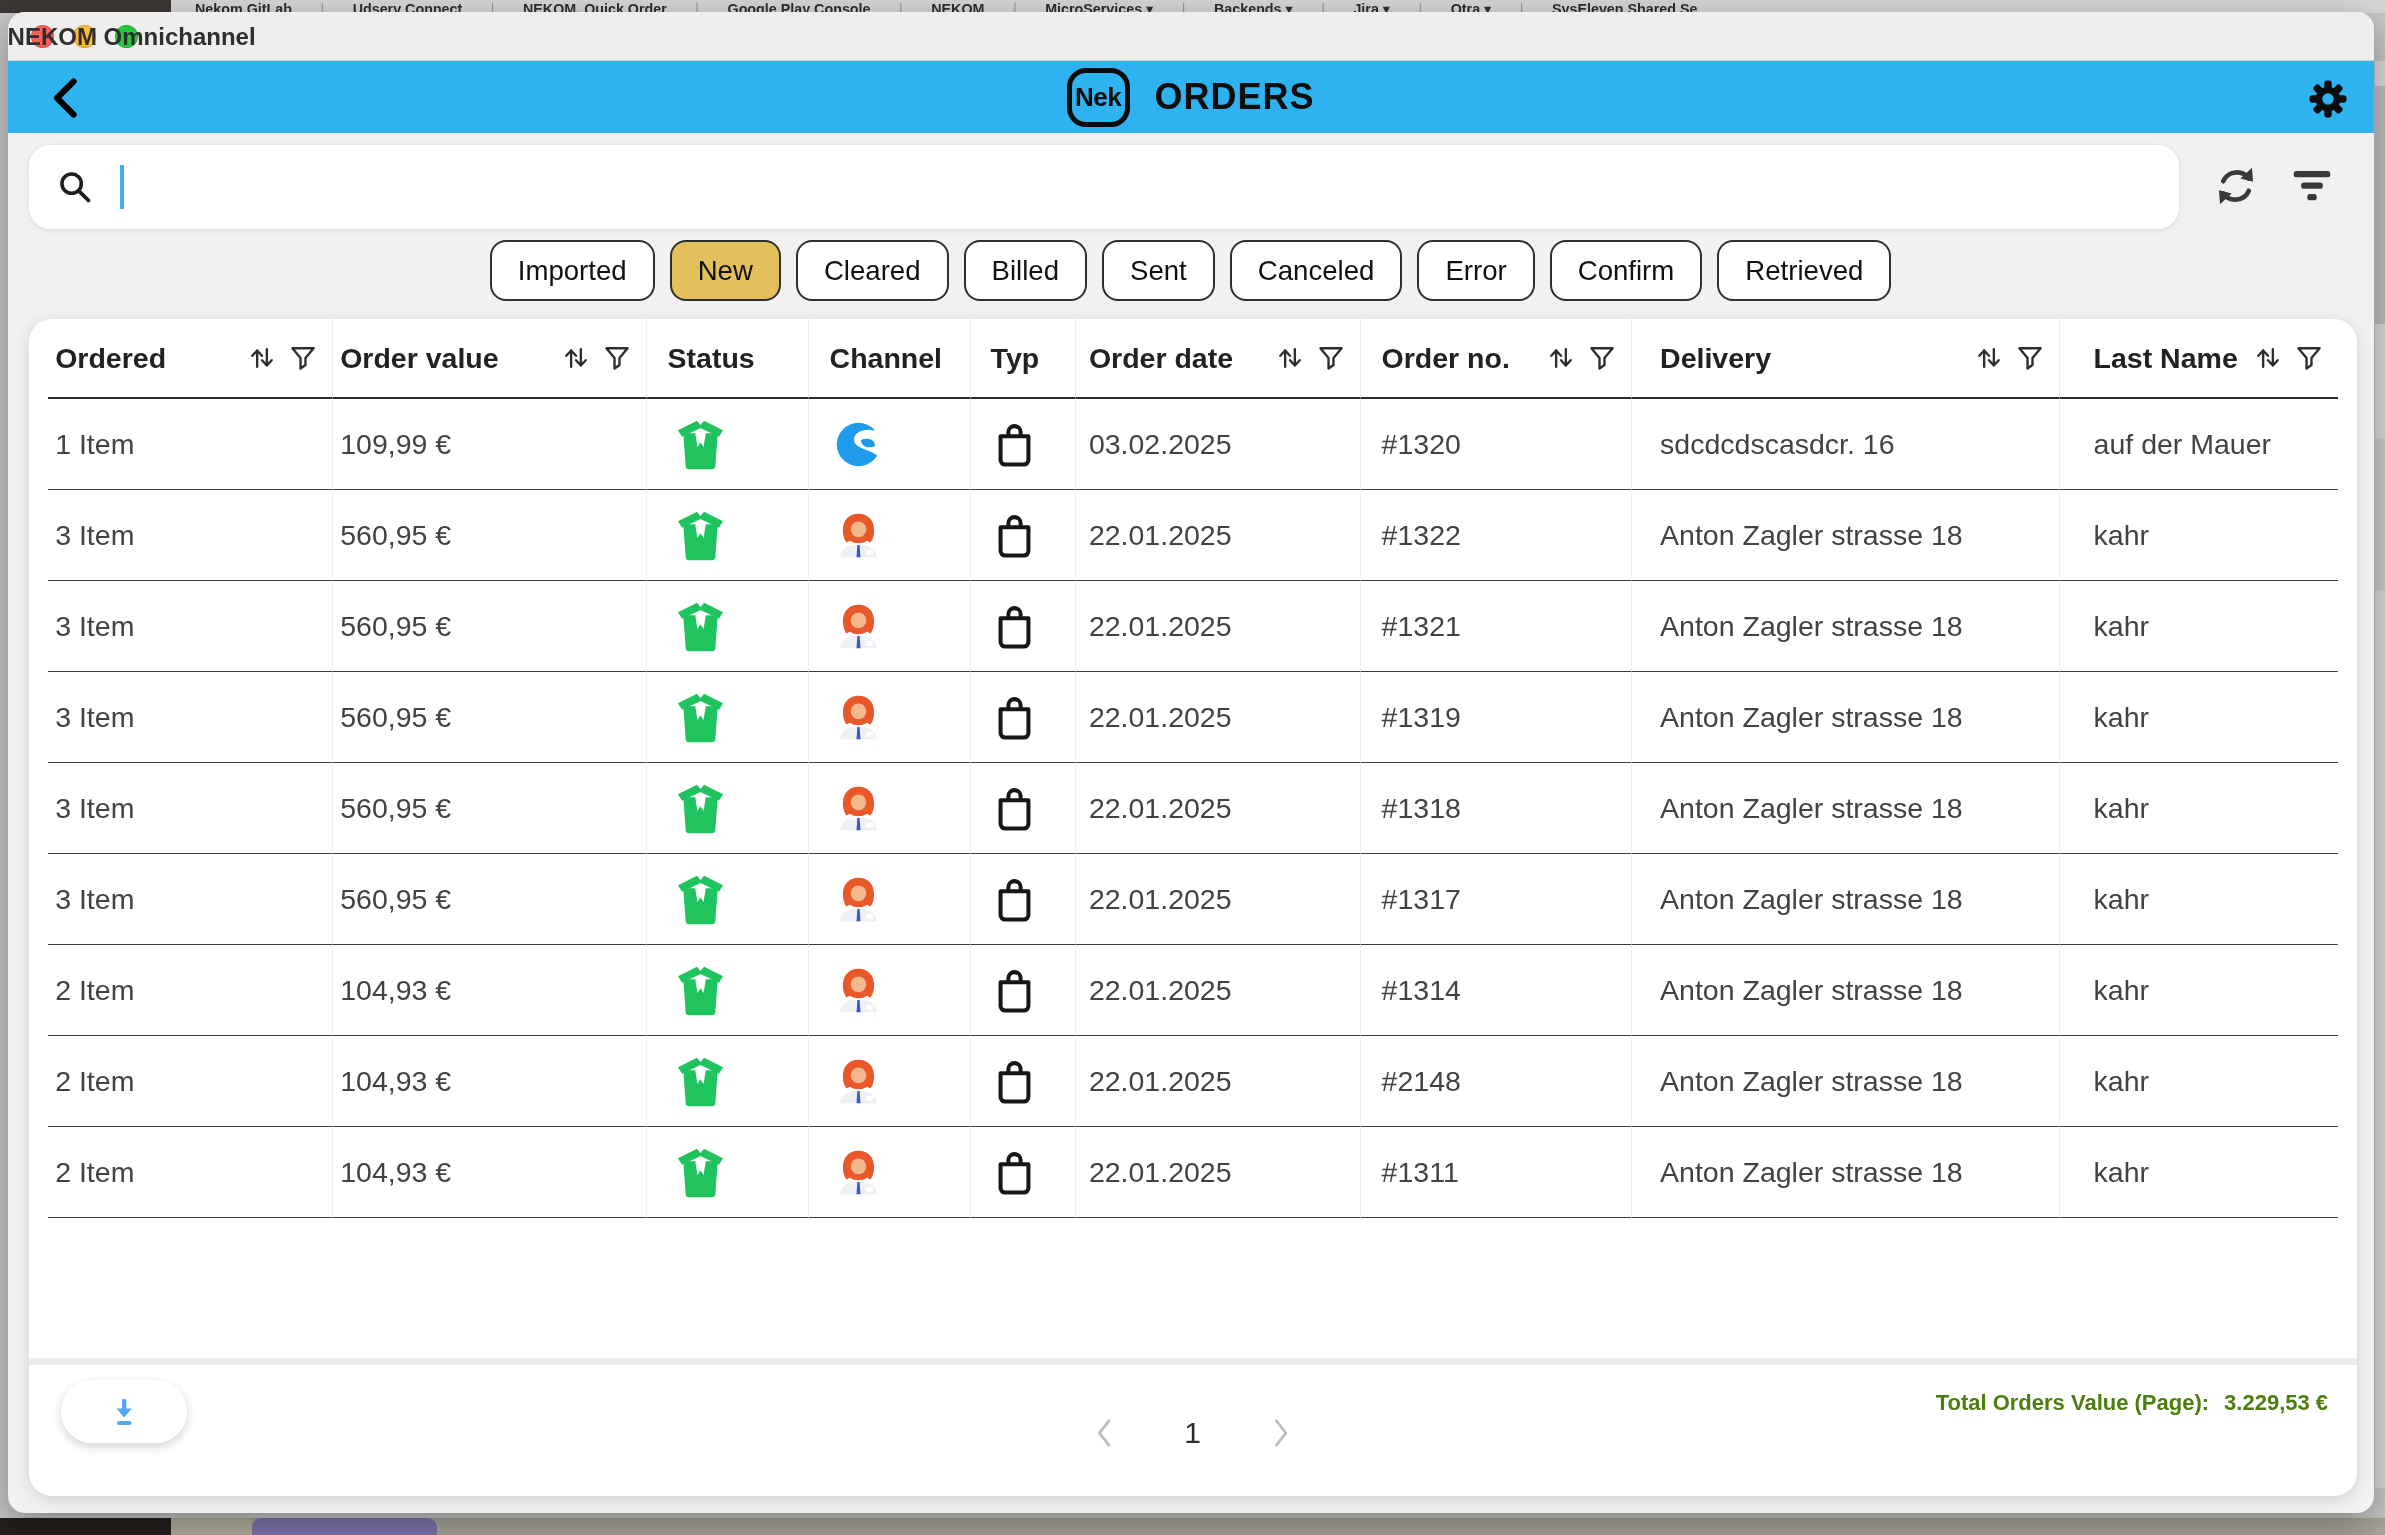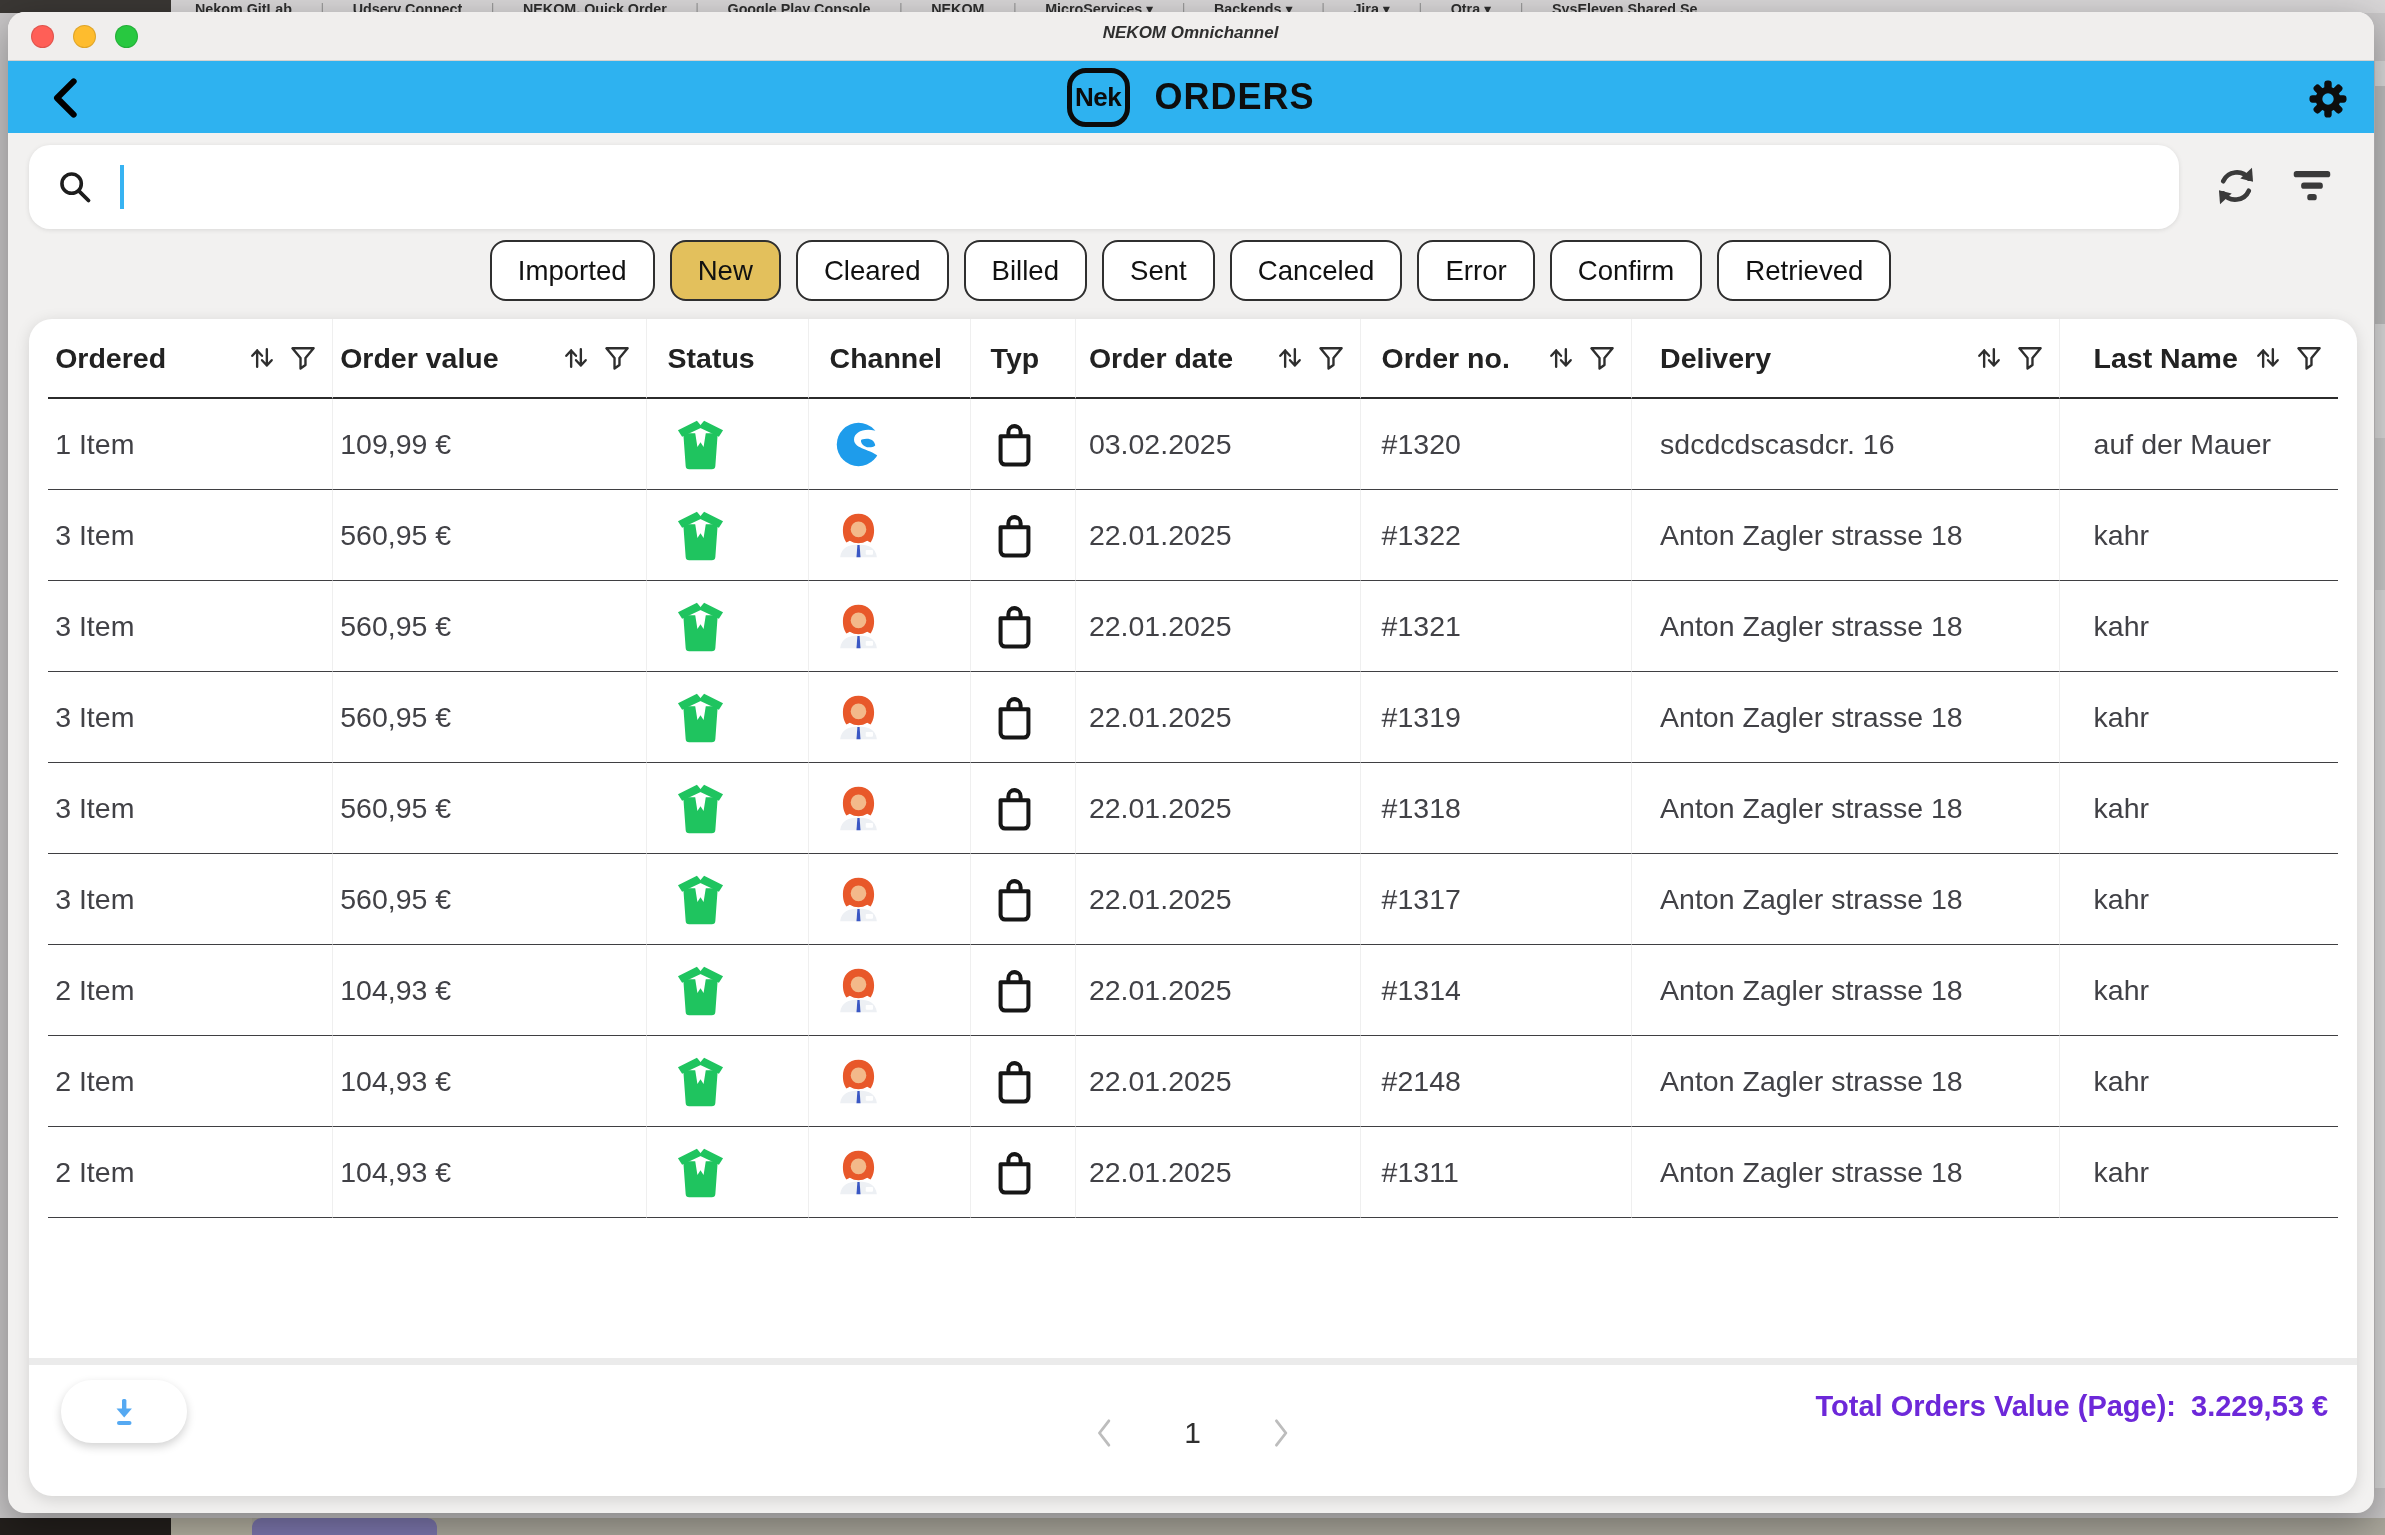--- a/index.html
+++ b/index.html
@@ -27,22 +27,22 @@
   .bg-right .seg2 { position:absolute; top:377px; left:0; width:10.5px; height:152px; background:#cccccc; }
 
   
   .window { position:absolute; left:7.6px; top:12.4px; width:2366px; height:1501px;
     background:#f2f1f0; border-radius:17px; box-shadow:0 11.4px 38px rgba(0,0,0,.35); overflow:hidden; }
 
   .titlebar { position:relative; height:49px; background:#f0eeed; border-bottom:1px solid #d4d2d0; }
   .lights { position:absolute; left:23px; top:12.4px; display:flex; gap:19px; }
   .light { width:23px; height:23px; border-radius:50%; border:1px solid rgba(0,0,0,.12); }
   .light.red{ background:#ff5f57; } .light.yellow{ background:#febc2e; } .light.green{ background:#28c840; }
-  .win-title { position:absolute; left:0; right:0; top:10.5px; text-align:center;
-    font-size:17px; font-weight:700; color:#2f2f2f;font-style:italic; }
+  .win-title { position:absolute; left:0; right:0; top:10.5px; 
+    font-size:24px; font-weight:700; color:#2f2f2f; }
 
   .appbar { position:relative; height:72px; background:#2eb2f0; }
   .back-btn { position:absolute; left:38px; top:16px; width:42px; height:42px; cursor:pointer; }
   .appbar-center { position:absolute; left:0; right:0; top:0; height:72px;
     display:flex; align-items:center; justify-content:center; gap:25px; }
   .nek-badge { width:63px; height:59px; border:5.7px solid #0b0b0b; border-radius:19px;
     display:flex; align-items:center; justify-content:center;
     font-size:26px; font-weight:700; color:#0b0b0b; letter-spacing:-0.5px;text-align:right; }
   .appbar-title { font-size:36px; font-weight:600; color:#0e0e0e; letter-spacing:1px; }
   .gear-btn { position:absolute; right:25px; top:17px; width:42px; height:42px; cursor:pointer; }
@@ -96,21 +96,21 @@
   .card-footer { position:relative; height:131px; }
   .dl-btn { position:absolute; left:13.3px; top:15px; width:126px; height:63px; background:#fff;
     border:none; border-radius:31px; box-shadow:0 3.8px 9.5px rgba(0,0,0,.18);
     display:flex; align-items:center; justify-content:center; cursor:pointer; }
   .dl-ic { width:34px; height:32px; }
   .pagination { position:absolute; left:50%; top:51px; transform:translateX(-50%);
     display:flex; align-items:center; gap:68px; }
   .pg-chev { width:25px; height:32px; cursor:pointer; }
   .pg-num { font-size:30px; color:#2f2f2f; }
   .totals { position:absolute; right:9.5px; top:25px; display:flex; gap:15px;
-    font-size:29px; font-weight:700; color:#6d28d9; }
+    font-size:22px; font-weight:700; color:#4d7c0f; }
 </style>
 </head>
 <body>
 
 <div class="stage">
 
   <div class="bg-top">
     <div class="bg-top-dark"></div>
     <div class="bm-items"><span class="bm-item">Nekom GitLab</span><span class="bm-sep">|</span><span class="bm-item">Udserv Connect</span><span class="bm-sep">|</span><span class="bm-item">NEKOM, Quick Order</span><span class="bm-sep">|</span><span class="bm-item">Google Play Console</span><span class="bm-sep">|</span><span class="bm-item">NEKOM</span><span class="bm-sep">|</span><span class="bm-item">MicroServices ▾</span><span class="bm-sep">|</span><span class="bm-item">Backends ▾</span><span class="bm-sep">|</span><span class="bm-item">Jira ▾</span><span class="bm-sep">|</span><span class="bm-item">Otra ▾</span><span class="bm-sep">|</span><span class="bm-item">SysEleven Shared Se</span></div>
   </div>

